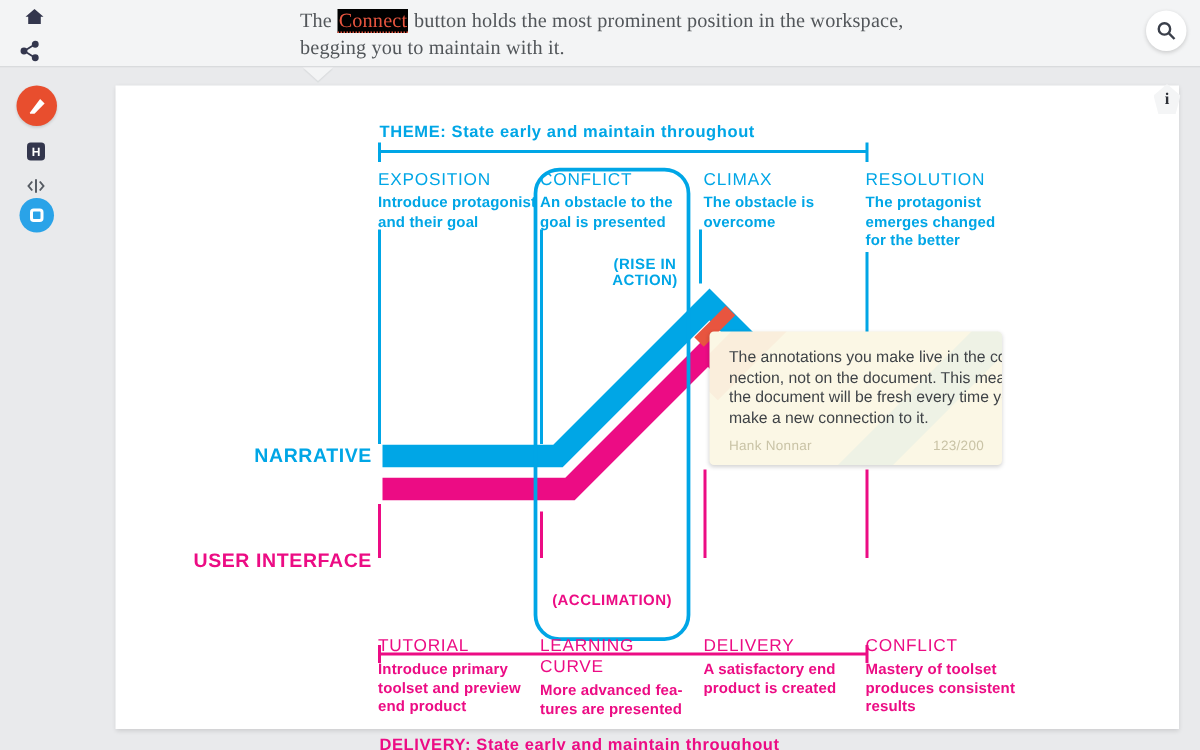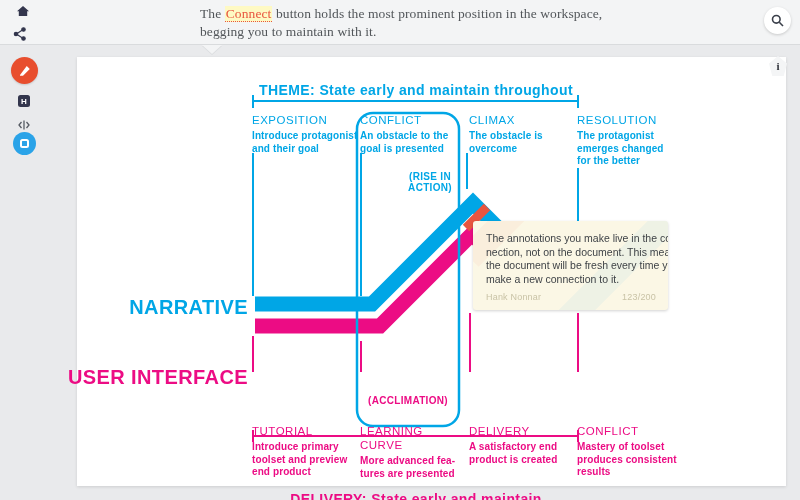--- a/index.html
+++ b/index.html
@@ -11,21 +11,21 @@
   body{position:relative;background:#e9eaec;font-family:"Liberation Sans",sans-serif;}
 
   
   .topbar{position:absolute;left:0;top:0;width:800px;height:45px;background:#f3f4f5;
           border-bottom:1px solid #d9dbdd;z-index:10;}
   .topbar-tail{position:absolute;left:202px;top:45px;width:0;height:0;z-index:11;
           border-left:10px solid transparent;border-right:10px solid transparent;
           border-top:9px solid #f3f4f5;filter:drop-shadow(0 1px 0 #d9dbdd);}
   .annot-text{position:absolute;left:200px;top:5px;font-family:"Liberation Serif",serif;
           font-size:13.5px;line-height:18px;color:#52565a;letter-spacing:.1px;}
-  .annot-link{color:var(--accent-red);background:#fef9c3;border-bottom:1px dotted var(--accent-red);
+  .annot-link{color:var(--accent-red);background:#000000;border-bottom:1px dotted var(--accent-red);
           padding:0 1px;cursor:pointer;margin-top:44px;}
   .icon-btn{position:absolute;cursor:pointer;}
   .home-btn{left:15px;top:3px;width:16px;height:16px;}
   .share-btn{left:12px;top:26px;width:16px;height:16px;}
   .search-btn{left:764px;top:7px;width:27px;height:27px;border-radius:50%;background:#fff;
           box-shadow:0 1px 3px rgba(0,0,0,.18);display:flex;align-items:center;justify-content:center;}
 
   
   .sb{position:absolute;z-index:5;cursor:pointer;}
   .sb-orange{left:11px;top:57px;width:27px;height:27px;border-radius:50%;background:var(--orange);
@@ -50,33 +50,33 @@
   
   svg.diagram{position:absolute;left:0;top:0;width:800px;height:500px;z-index:2;pointer-events:none;}
   .st-cyan{stroke:var(--cyan);fill:none;}
   .st-mag{stroke:var(--magenta);fill:none;}
   .st-red{stroke:var(--accent-red);fill:none;}
 
   
   .lbl{position:absolute;z-index:3;}
   .cyan-t{color:var(--cyan);}
   .mag-t{color:var(--magenta);margin-top:48px;}
-  .bracket-caption{left:253px;width:326px;text-align:center;font-size:14px;font-weight:bold;
+  .bracket-caption{left:253px;width:326px;text-align:left;font-size:11px;font-weight:bold;
         letter-spacing:.4px;}
   .theme-cap{top:82px;}
   .novelty-cap{top:443px;}
   .stage{width:108px;}
   .stage .s-title{font-size:11.5px;font-weight:normal;letter-spacing:.5px;line-height:14px;}
   .stage .s-desc{font-size:10px;font-weight:bold;letter-spacing:.1px;line-height:12.5px;margin-top:3px;}
   .row-top{top:113px;}
   .row-bottom{top:376px;}
   .col-0{left:252px;} .col-1{left:360px;} .col-2{left:469px;} .col-3{left:577px;width:130px;}
   .paren-lbl{left:356px;width:104px;text-align:center;font-size:10px;font-weight:bold;letter-spacing:.3px;}
   .rise-lbl{top:171px;padding-left:44px;} .acclim-lbl{top:347px;}
-  .axis-lbl{right:552px;text-align:right;font-size:20px;font-weight:bold;letter-spacing:.4px;white-space:nowrap;}
+  .axis-lbl{right:552px;text-align:right;font-size:13px;font-weight:bold;letter-spacing:.4px;white-space:nowrap;}
   .narrative-lbl{top:296px;} .ui-lbl{top:318px;}
 
   
   .tooltip{position:absolute;left:473px;top:221px;width:195px;height:89px;z-index:4;
         background:#fbf7e5;border-radius:3px;box-shadow:0 1px 3px rgba(0,0,0,.18);
         overflow:hidden;cursor:pointer;}
   .tooltip .wm1,.tooltip .wm2{position:absolute;pointer-events:none;}
   .wm1{left:-30px;top:-40px;width:180px;height:26px;background:rgba(232,85,63,.05);transform:rotate(-45deg);}
   .wm2{left:60px;top:10px;width:220px;height:26px;background:rgba(0,166,230,.05);transform:rotate(-45deg);}
   .tt-body{position:absolute;left:13px;top:11px;font-size:10.5px;line-height:13.5px;color:#3f4347;

